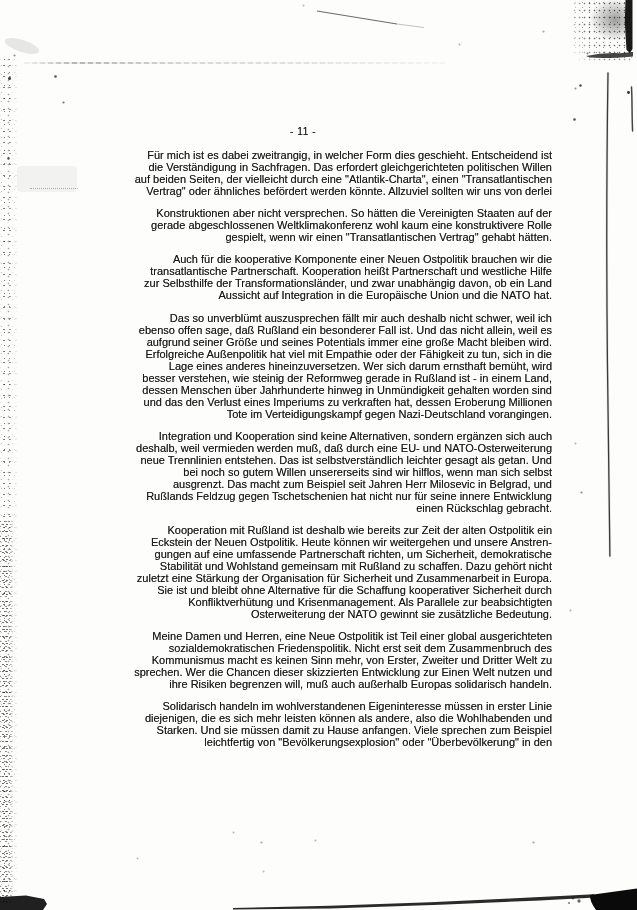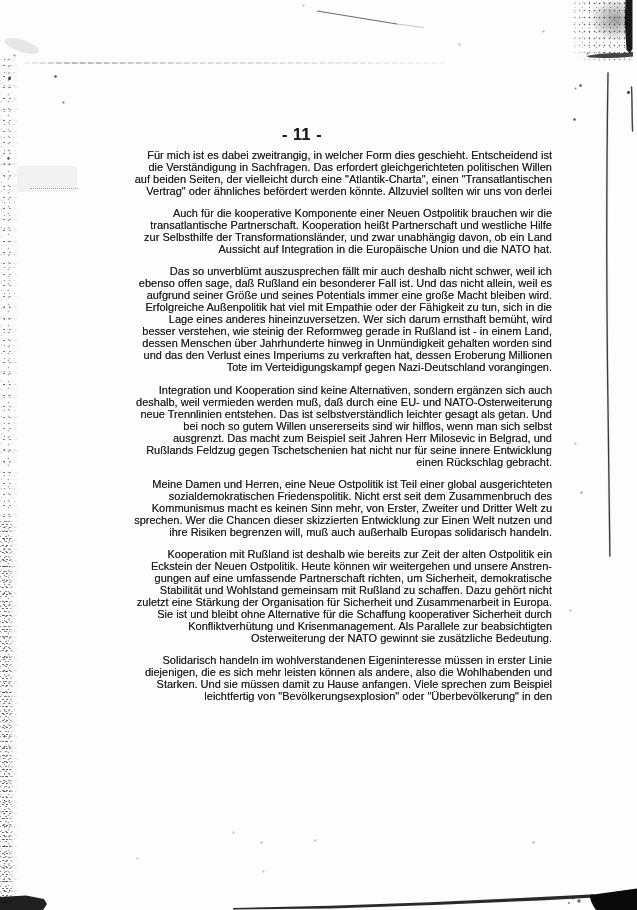--- a/index.html
+++ b/index.html
@@ -4,23 +4,23 @@
 <style>
   html, body { margin: 0; padding: 0; background: #ffffff; }
   #page {
     position: relative;
     width: 637px; height: 910px;
     background: #fdfdfc;
     overflow: hidden;
     font-family: "Liberation Sans", sans-serif;
   }
   .pagenum {
-    position: absolute; left: 282px; top: 126px;
-    font-size: 16px; letter-spacing: .6px;
-    color: #1a1a1a; text-shadow: 0 0 .35px rgba(10,10,10,.6); font-weight: bold;
+    position: absolute; left: 290px; top: 126px;
+    font-size: 10px; letter-spacing: .6px;
+    color: #1a1a1a; text-shadow: 0 0 .35px rgba(10,10,10,.6);
   }
   .body-text {
     position: absolute; left: 80px; top: 149px; width: 472px;
     font-size: 11px; line-height: 12px;
     color: #1a1a1a; text-shadow: 0 0 .35px rgba(10,10,10,.6); text-align: right;
   }
   .para { white-space: pre-line; margin: 0 0 10.2px 0; }
 
   
   .artifact { position: absolute; pointer-events: none; }
@@ -98,53 +98,56 @@
 
 <div id="page">
 
   <div class="pagenum">- 11 -</div>
 
   <div class="body-text">
     <p class="para">Für mich ist es dabei zweitrangig, in welcher Form dies geschieht. Entscheidend ist
 die Verständigung in Sachfragen. Das erfordert gleichgerichteten politischen Willen
 auf beiden Seiten, der vielleicht durch eine "Atlantik-Charta", einen "Transatlantischen
 Vertrag" oder ähnliches befördert werden könnte. Allzuviel sollten wir uns von derlei</p>
+    <p class="para">Konstruktionen aber nicht versprechen. So hätten die Vereinigten Staaten auf der
+gerade abgeschlossenen Weltklimakonferenz wohl kaum eine konstruktivere Rolle
+gespielt, wenn wir einen "Transatlantischen Vertrag" gehabt hätten.</p>
     <p class="para">Auch für die kooperative Komponente einer Neuen Ostpolitik brauchen wir die
 transatlantische Partnerschaft. Kooperation heißt Partnerschaft und westliche Hilfe
 zur Selbsthilfe der Transformationsländer, und zwar unabhängig davon, ob ein Land
 Aussicht auf Integration in die Europäische Union und die NATO hat.</p>
     <p class="para">Das so unverblümt auszusprechen fällt mir auch deshalb nicht schwer, weil ich
 ebenso offen sage, daß Rußland ein besonderer Fall ist. Und das nicht allein, weil es
 aufgrund seiner Größe und seines Potentials immer eine große Macht bleiben wird.
 Erfolgreiche Außenpolitik hat viel mit Empathie oder der Fähigkeit zu tun, sich in die
 Lage eines anderes hineinzuversetzen. Wer sich darum ernsthaft bemüht, wird
 besser verstehen, wie steinig der Reformweg gerade in Rußland ist - in einem Land,
 dessen Menschen über Jahrhunderte hinweg in Unmündigkeit gehalten worden sind
 und das den Verlust eines Imperiums zu verkraften hat, dessen Eroberung Millionen
 Tote im Verteidigungskampf gegen Nazi-Deutschland vorangingen.</p>
     <p class="para">Integration und Kooperation sind keine Alternativen, sondern ergänzen sich auch
 deshalb, weil vermieden werden muß, daß durch eine EU- und NATO-Osterweiterung
 neue Trennlinien entstehen. Das ist selbstverständlich leichter gesagt als getan. Und
 bei noch so gutem Willen unsererseits sind wir hilflos, wenn man sich selbst
 ausgrenzt. Das macht zum Beispiel seit Jahren Herr Milosevic in Belgrad, und
 Rußlands Feldzug gegen Tschetschenien hat nicht nur für seine innere Entwicklung
 einen Rückschlag gebracht.</p>
-    <p class="para">Meine Damen und Herren, eine Neue Ostpolitik ist Teil einer global ausgerichteten
-sozialdemokratischen Friedenspolitik. Nicht erst seit dem Zusammenbruch des
-Kommunismus macht es keinen Sinn mehr, von Erster, Zweiter und Dritter Welt zu
-sprechen. Wer die Chancen dieser skizzierten Entwicklung zur Einen Welt nutzen und
-ihre Risiken begrenzen will, muß auch außerhalb Europas solidarisch handeln.</p>
     <p class="para">Kooperation mit Rußland ist deshalb wie bereits zur Zeit der alten Ostpolitik ein
 Eckstein der Neuen Ostpolitik. Heute können wir weitergehen und unsere Anstren-
 gungen auf eine umfassende Partnerschaft richten, um Sicherheit, demokratische
 Stabilität und Wohlstand gemeinsam mit Rußland zu schaffen. Dazu gehört nicht
 zuletzt eine Stärkung der Organisation für Sicherheit und Zusammenarbeit in Europa.
 Sie ist und bleibt ohne Alternative für die Schaffung kooperativer Sicherheit durch
 Konfliktverhütung und Krisenmanagement. Als Parallele zur beabsichtigten
 Osterweiterung der NATO gewinnt sie zusätzliche Bedeutung.</p>
+    <p class="para">Meine Damen und Herren, eine Neue Ostpolitik ist Teil einer global ausgerichteten
+sozialdemokratischen Friedenspolitik. Nicht erst seit dem Zusammenbruch des
+Kommunismus macht es keinen Sinn mehr, von Erster, Zweiter und Dritter Welt zu
+sprechen. Wer die Chancen dieser skizzierten Entwicklung zur Einen Welt nutzen und
+ihre Risiken begrenzen will, muß auch außerhalb Europas solidarisch handeln.</p>
     <p class="para">Solidarisch handeln im wohlverstandenen Eigeninteresse müssen in erster Linie
 diejenigen, die es sich mehr leisten können als andere, also die Wohlhabenden und
 Starken. Und sie müssen damit zu Hause anfangen. Viele sprechen zum Beispiel
 leichtfertig von "Bevölkerungsexplosion" oder "Überbevölkerung" in den</p>
   </div>
 
   <div class="artifact left-band"></div>
   <div class="artifact left-band-lower"></div>
   <div class="artifact tr-blob"></div>
   <div class="artifact h-line"></div>

